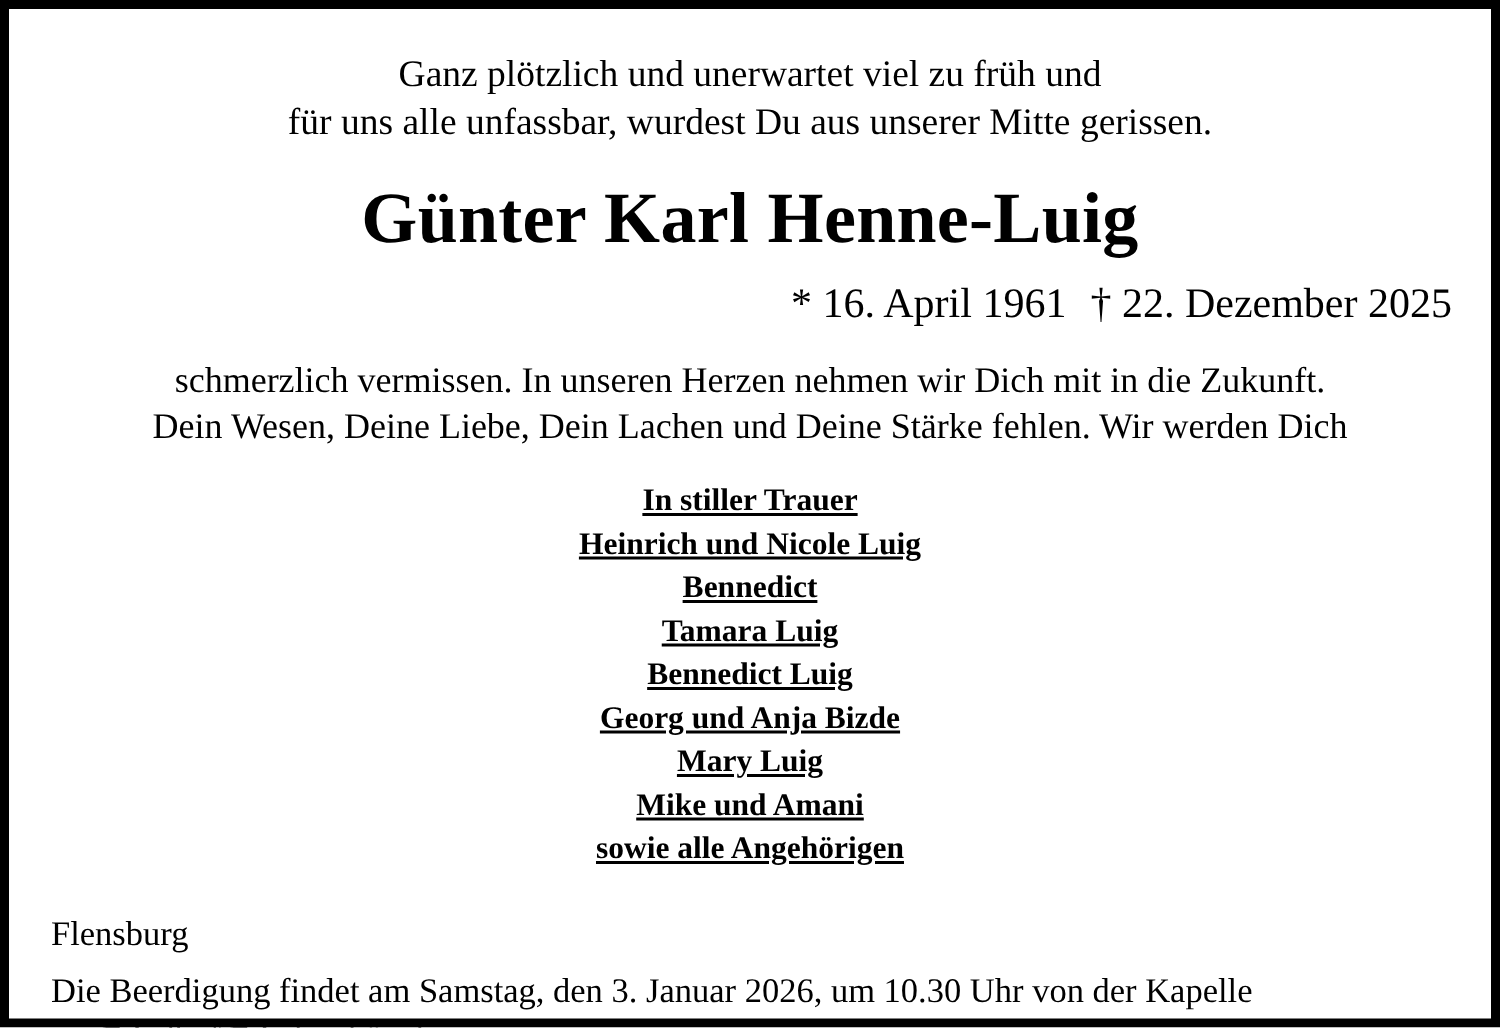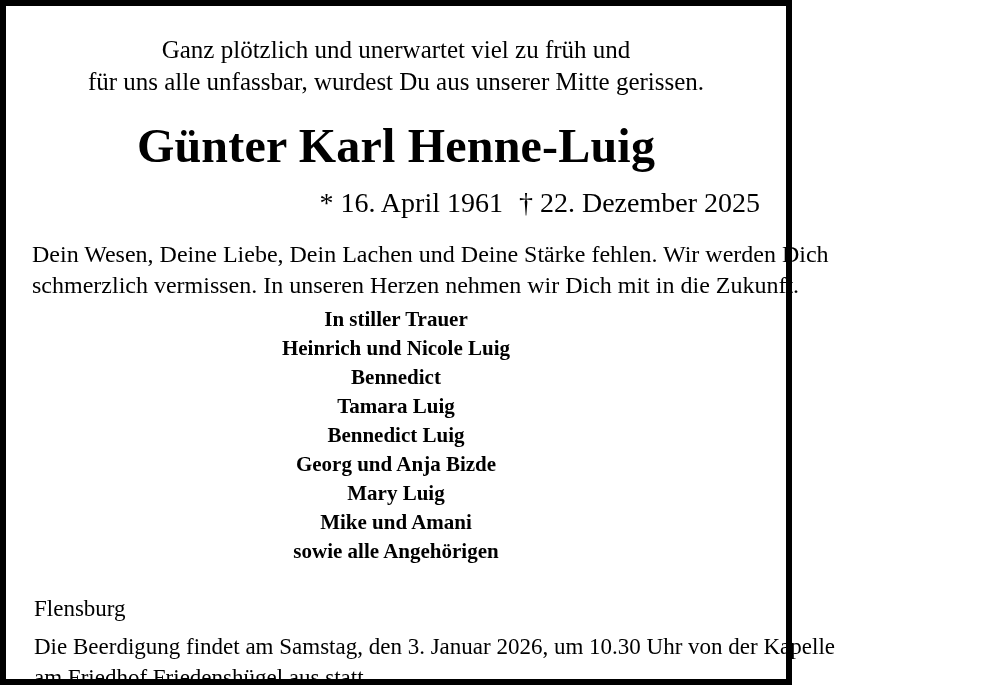--- a/index.html
+++ b/index.html
@@ -9,21 +9,21 @@
   }
   body {
     width: 1000px;
     height: 685px;
     font-family: "Liberation Serif", serif;
     color: #000000;
     overflow: hidden;
   }
   .obituary-card {
     box-sizing: border-box;
-    width: 792px;
+    width: 1000px;
     height: 685px;
     background: #ffffff;
     border: 6px solid #000000;
     padding: 14px 26px 10px 26px;
     display: block;
   }
   .intro {
     text-align: center;
     font-size: 25px;
     line-height: 1.28;
@@ -55,21 +55,22 @@
     margin-top: 20px;
   }
   .verse div {
     white-space: nowrap;
   }
   .mourners {
     text-align: center;
     font-size: 21px;
     font-weight: bold;
     line-height: 1.38;
-    margin-top: 4px;
+    margin-top: 18px;
+    text-decoration: underline;
   }
   .place {
     text-align: left;
     font-size: 23px;
     margin-top: 30px;
     padding-left: 2px;
   }
   .funeral {
     text-align: left;
     font-size: 23px;
@@ -91,22 +92,22 @@
     <div>für uns alle unfassbar, wurdest Du aus unserer Mitte gerissen.</div>
   </div>
 
   <div class="name">Günter Karl Henne-Luig</div>
 
   <div class="dates">
     <span>* 16. April 1961</span><span class="sep"></span><span>† 22. Dezember 2025</span>
   </div>
 
   <div class="verse">
+    <div>schmerzlich vermissen. In unseren Herzen nehmen wir Dich mit in die Zukunft.</div>
     <div>Dein Wesen, Deine Liebe, Dein Lachen und Deine Stärke fehlen. Wir werden Dich</div>
-    <div>schmerzlich vermissen. In unseren Herzen nehmen wir Dich mit in die Zukunft.</div>
   </div>
 
   <div class="mourners">
     <div>In stiller Trauer</div>
     <div>Heinrich und Nicole Luig</div>
     <div>Bennedict</div>
     <div>Tamara Luig</div>
     <div>Bennedict Luig</div>
     <div>Georg und Anja Bizde</div>
     <div>Mary Luig</div>

